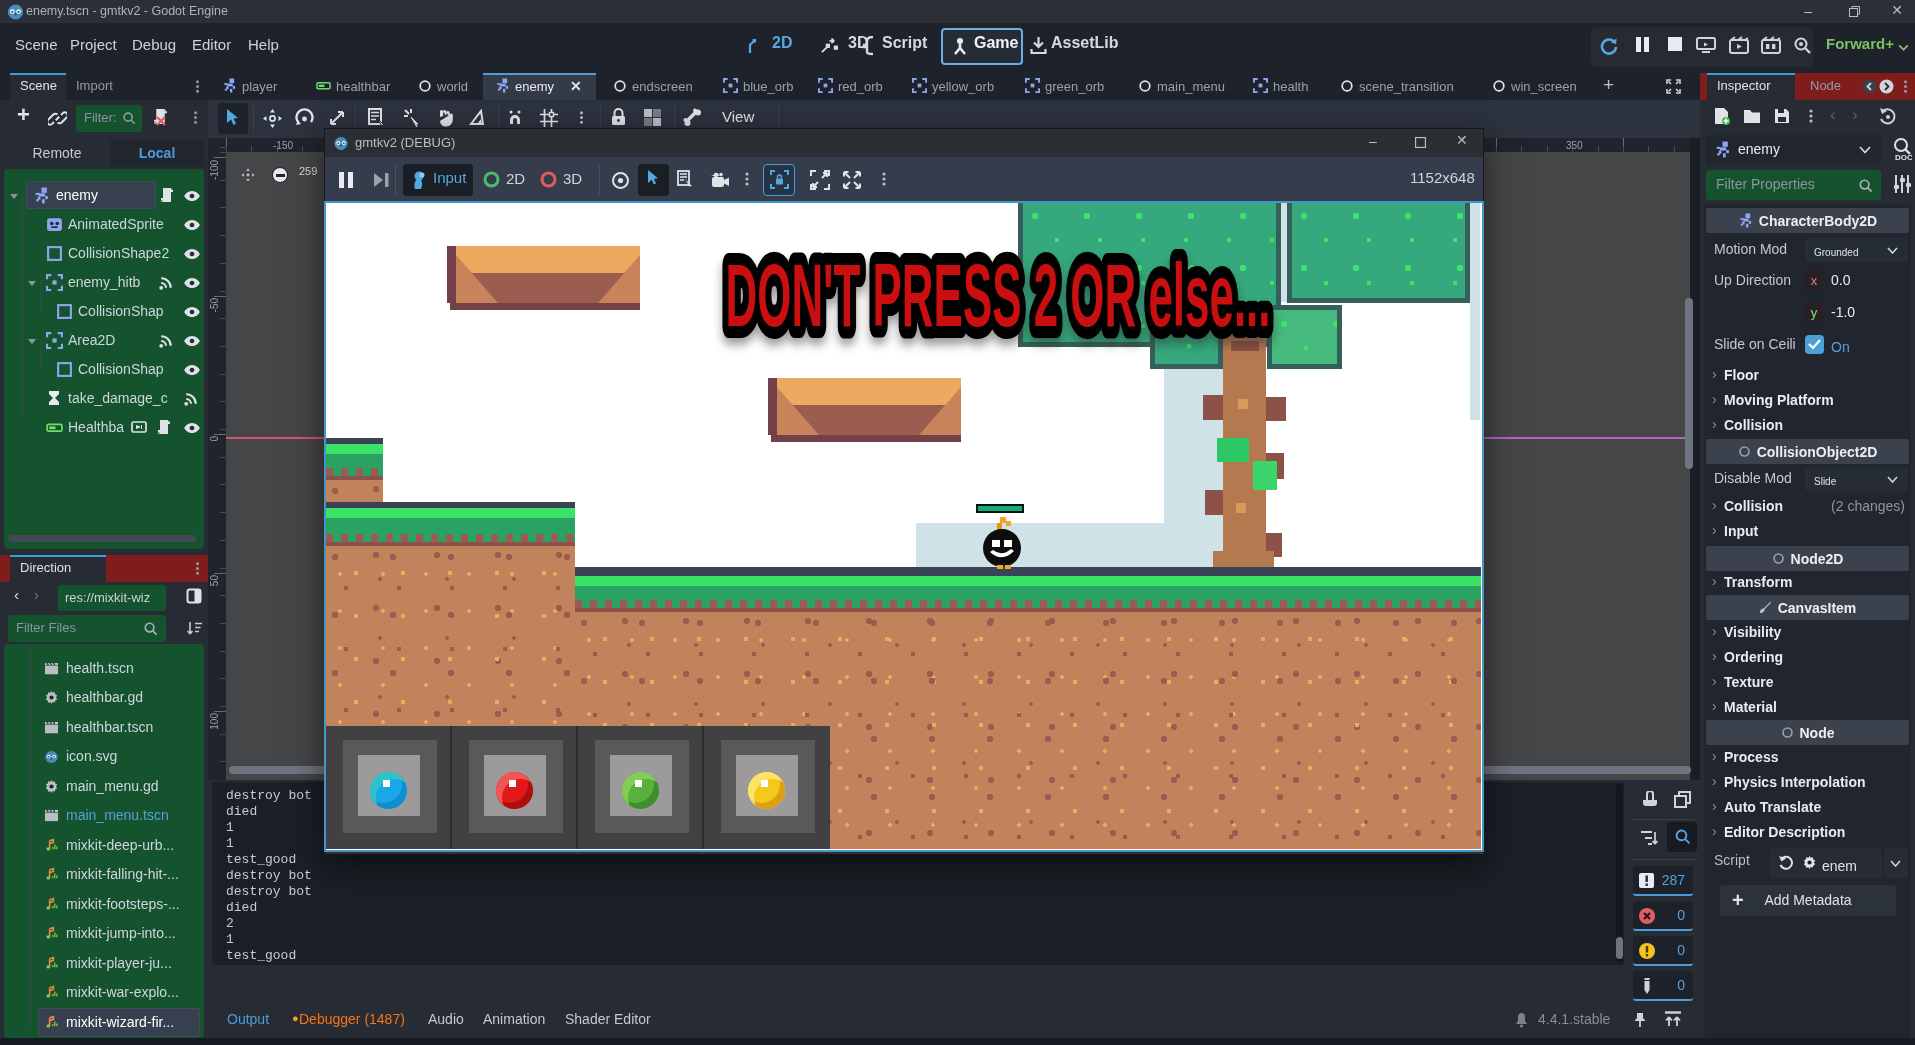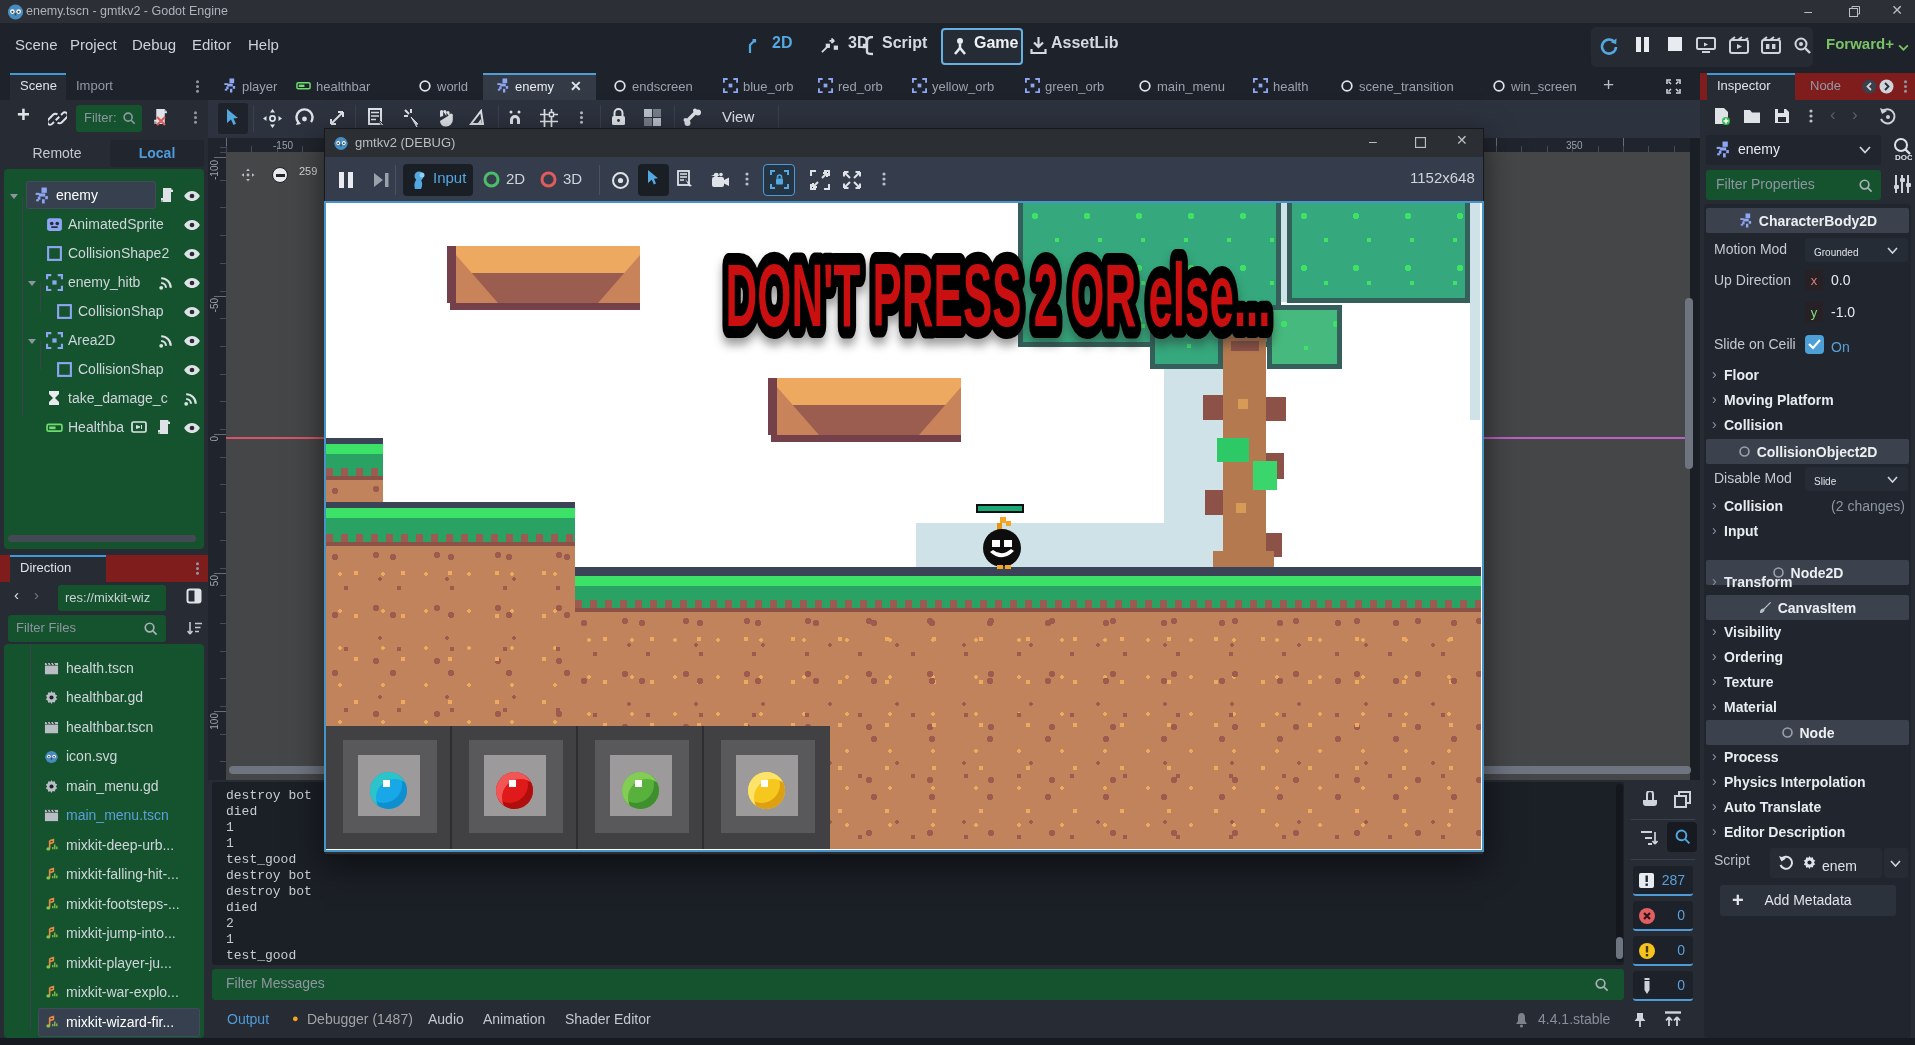--- a/index.html
+++ b/index.html
@@ -498,21 +498,21 @@
             <span class="abs" style="left:62px;color:#fff">mixkit-wizard-fir...</span>
           </div>
       </div>
     </div>
   </div>
   <div id="center" class="abs">
     <div id="ctabs">
       <div class="stab" style="left:14px"><svg class="ticon" style="color:#8da5f3" width="15" height="15">
             <use href="#s-person"></use>
           </svg><span>player</span></div>
-      <div class="stab" style="left:88px"><svg class="ticon" width="15" height="15">
+      <div class="stab" style="left:108px"><svg class="ticon" width="15" height="15">
             <use href="#s-hbar"></use>
           </svg><span>healthbar</span></div>
       <div class="stab" style="left:210px"><svg class="ticon" style="color:#dfe3e8" width="14" height="14">
             <use href="#s-circle"></use>
           </svg><span>world</span></div>
       <div class="abs" style="left:275px;top:0;width:113px;height:27px;background:#343a46;border-top:2.5px solid #4f9fd4"></div>
       <div class="stab" style="left:287px;color:#e8ecf0"><svg class="ticon" style="color:#8da5f3" width="15" height="15">
             <use href="#s-person"></use>
           </svg><span style="color:#e8ecf0">enemy</span></div>
       <span class="abs" style="left:362px;top:5px;color:#dfe3e8;font-size:14px;font-weight:bold">✕</span>
@@ -645,29 +645,24 @@
         <div class="abs" style="left:1459px;top:146px;width:8px;height:171px;background:#6e7480;border-radius:4px"></div>
         <div class="abs" style="left:3px;top:614px;width:1462px;height:8px;background:#6e7480;border-radius:4px"></div>
       </div>
     </div>
     <div id="output">
       <div class="abs" style="left:4px;top:2px;width:1412px;height:183px;background:#1b1f26;border-radius:3px">
         <div class="outtxt abs" style="left:14px;top:6px">destroy bot<br>died<br>1<br>1<br>test_good<br>destroy bot<br>destroy bot<br>died<br>2<br>1<br>test_good</div>
         <div class="abs" style="left:1404px;top:2px;width:7px;height:178px;background:#14171c;border-radius:4px"></div>
         <div class="abs" style="left:1404px;top:155px;width:7px;height:22px;background:#6e7480;border-radius:4px"></div>
       </div>
-      <div class="abs inset" style="left:4px;top:189px;width:1412px;height:31px;color:#8d95a0;font-size:14px;padding:6px 0 0 14px">Filter Messages
-        <svg class="abs" style="left:1382px;top:8px;color:#aab0b9" width="15" height="15">
-            <use href="#s-search"></use>
-          </svg>
-      </div>
       <div class="abs" style="left:0;top:224px;width:1492px;height:33px;font-size:14px">
         <span class="abs" style="left:19px;top:7px;color:#4f9bd8">Output</span>
         <span class="abs" style="left:84px;top:8px;font-size:11px"><span style="color:#f6a21e">●</span></span>
-        <span class="abs" style="left:99px;top:7px;color:#a3a3a3">Debugger (1487)</span>
+        <span class="abs" style="left:91px;top:7px;color:#f97316">Debugger (1487)</span>
         <span class="abs" style="left:220px;top:7px;color:#c3c9d1">Audio</span>
         <span class="abs" style="left:275px;top:7px;color:#c3c9d1">Animation</span>
         <span class="abs" style="left:357px;top:7px;color:#c3c9d1">Shader Editor</span>
         <svg class="abs" style="left:1306px;top:8px" width="15" height="16" viewBox="0 0 15 16">
             <path d="M7.5 1 C5 1 4 3 4 5 v4 L2 12 h11 L11 9 V5 C11 3 10 1 7.5 1 Z" fill="#7c828c"></path>
             <circle cx="7.5" cy="14" r="1.6" fill="#7c828c"></circle>
           </svg>
         <span class="abs" style="left:1330px;top:7px;color:#878e99">4.4.1.stable</span>
         <svg class="abs" style="left:1424px;top:7px" width="16" height="17" viewBox="0 0 16 17">
             <path d="M3 2 h10 M5 2 v5 l-2.5 3 h11 L11 7 V2" fill="#cfd4da"></path>
@@ -844,21 +839,21 @@
           <span class="ilab">Disable Mod</span>
           <div class="ival">
             <span>Slide</span>
             <svg class="abs" style="left:82px;top:9px" width="11" height="7" viewBox="0 0 11 7">
               <path d="M1 1 L5.5 6 L10 1" stroke="#cfd4da" stroke-width="1.6" fill="none"></path>
             </svg>
           </div>
         </div>
       <div class="ifold" style="top:290px">Collision<span class="chg">(2 changes)</span></div>
       <div class="ifold" style="top:315px">Input</div>
-      <div class="ihead" style="top:356px">
+      <div class="ihead" style="top:342px">
           <svg style="color:#9aa1ab" width="13" height="13">
             <use href="#s-circle"></use>
           </svg>
           <span>Node2D</span>
         </div>
       <div class="ifold" style="top:366px">Transform</div>
       <div class="ihead" style="top:391px">
           <svg width="13" height="13" viewBox="0 0 14 14">
             <path d="M1 13 C1 9 3 8 5 8 L12 1 L13 2 L6 9 C6 11 5 13 1 13 Z" fill="#b9bfc7"></path>
           </svg>

